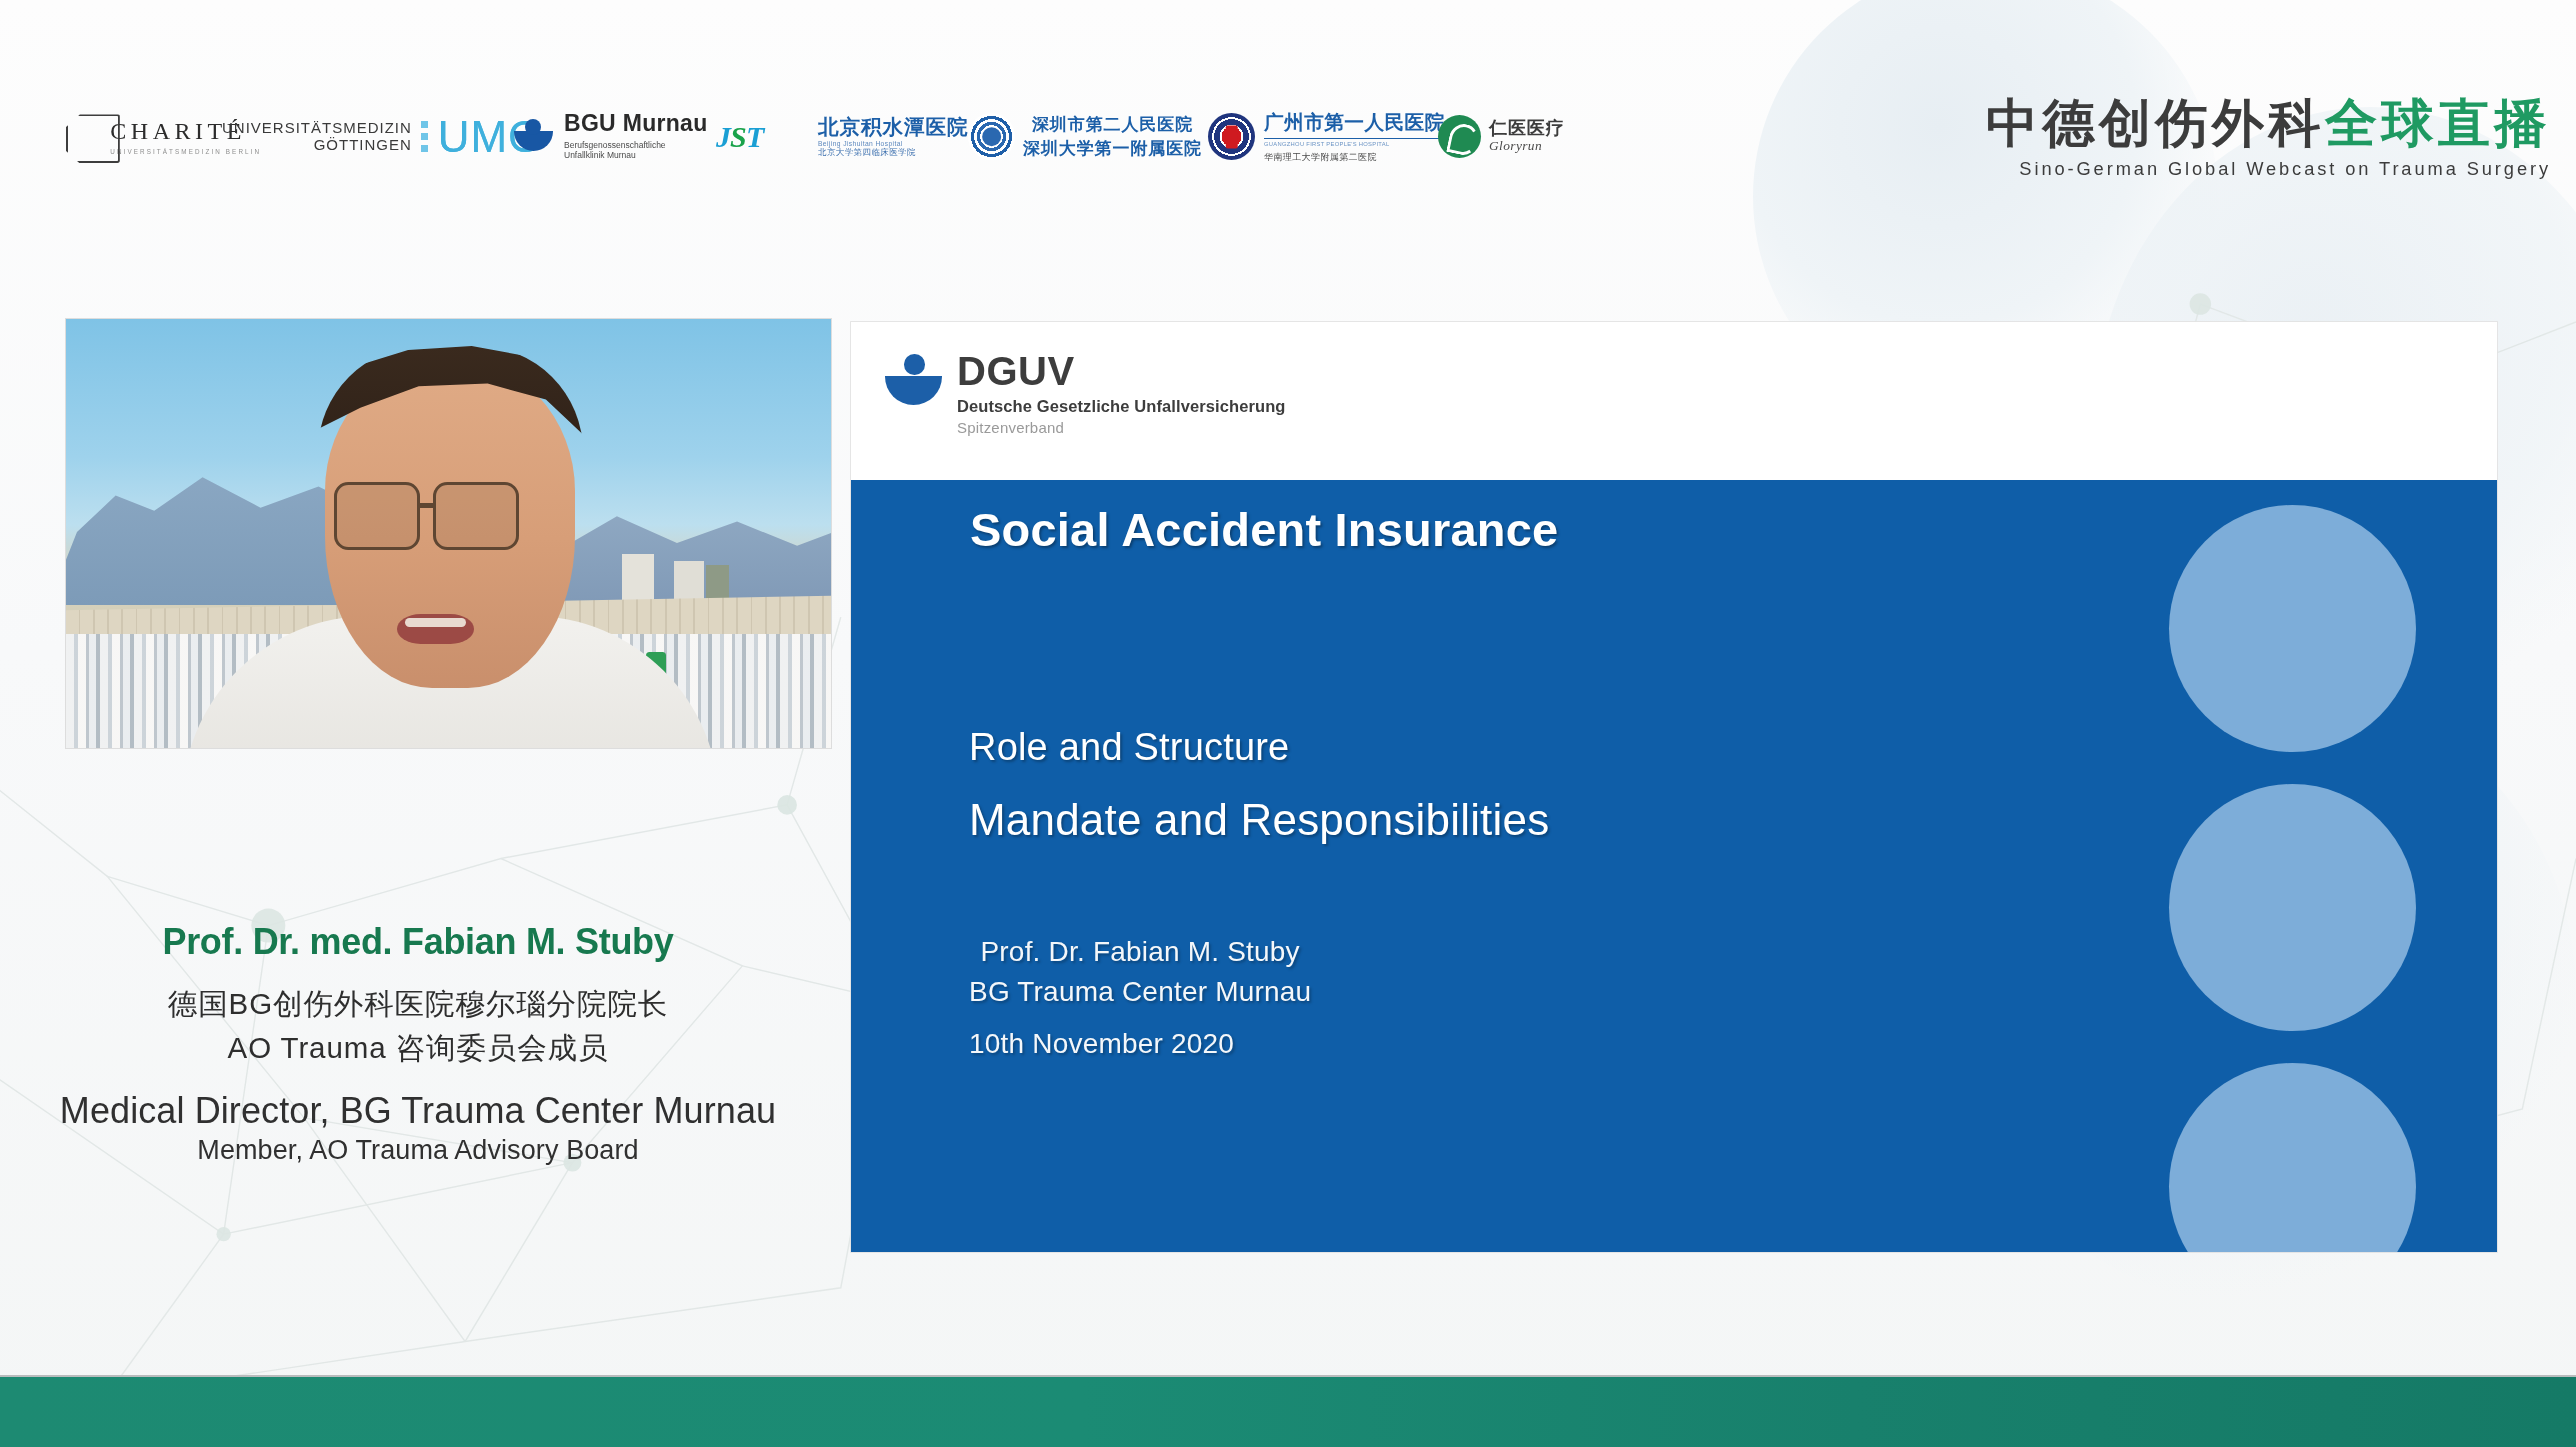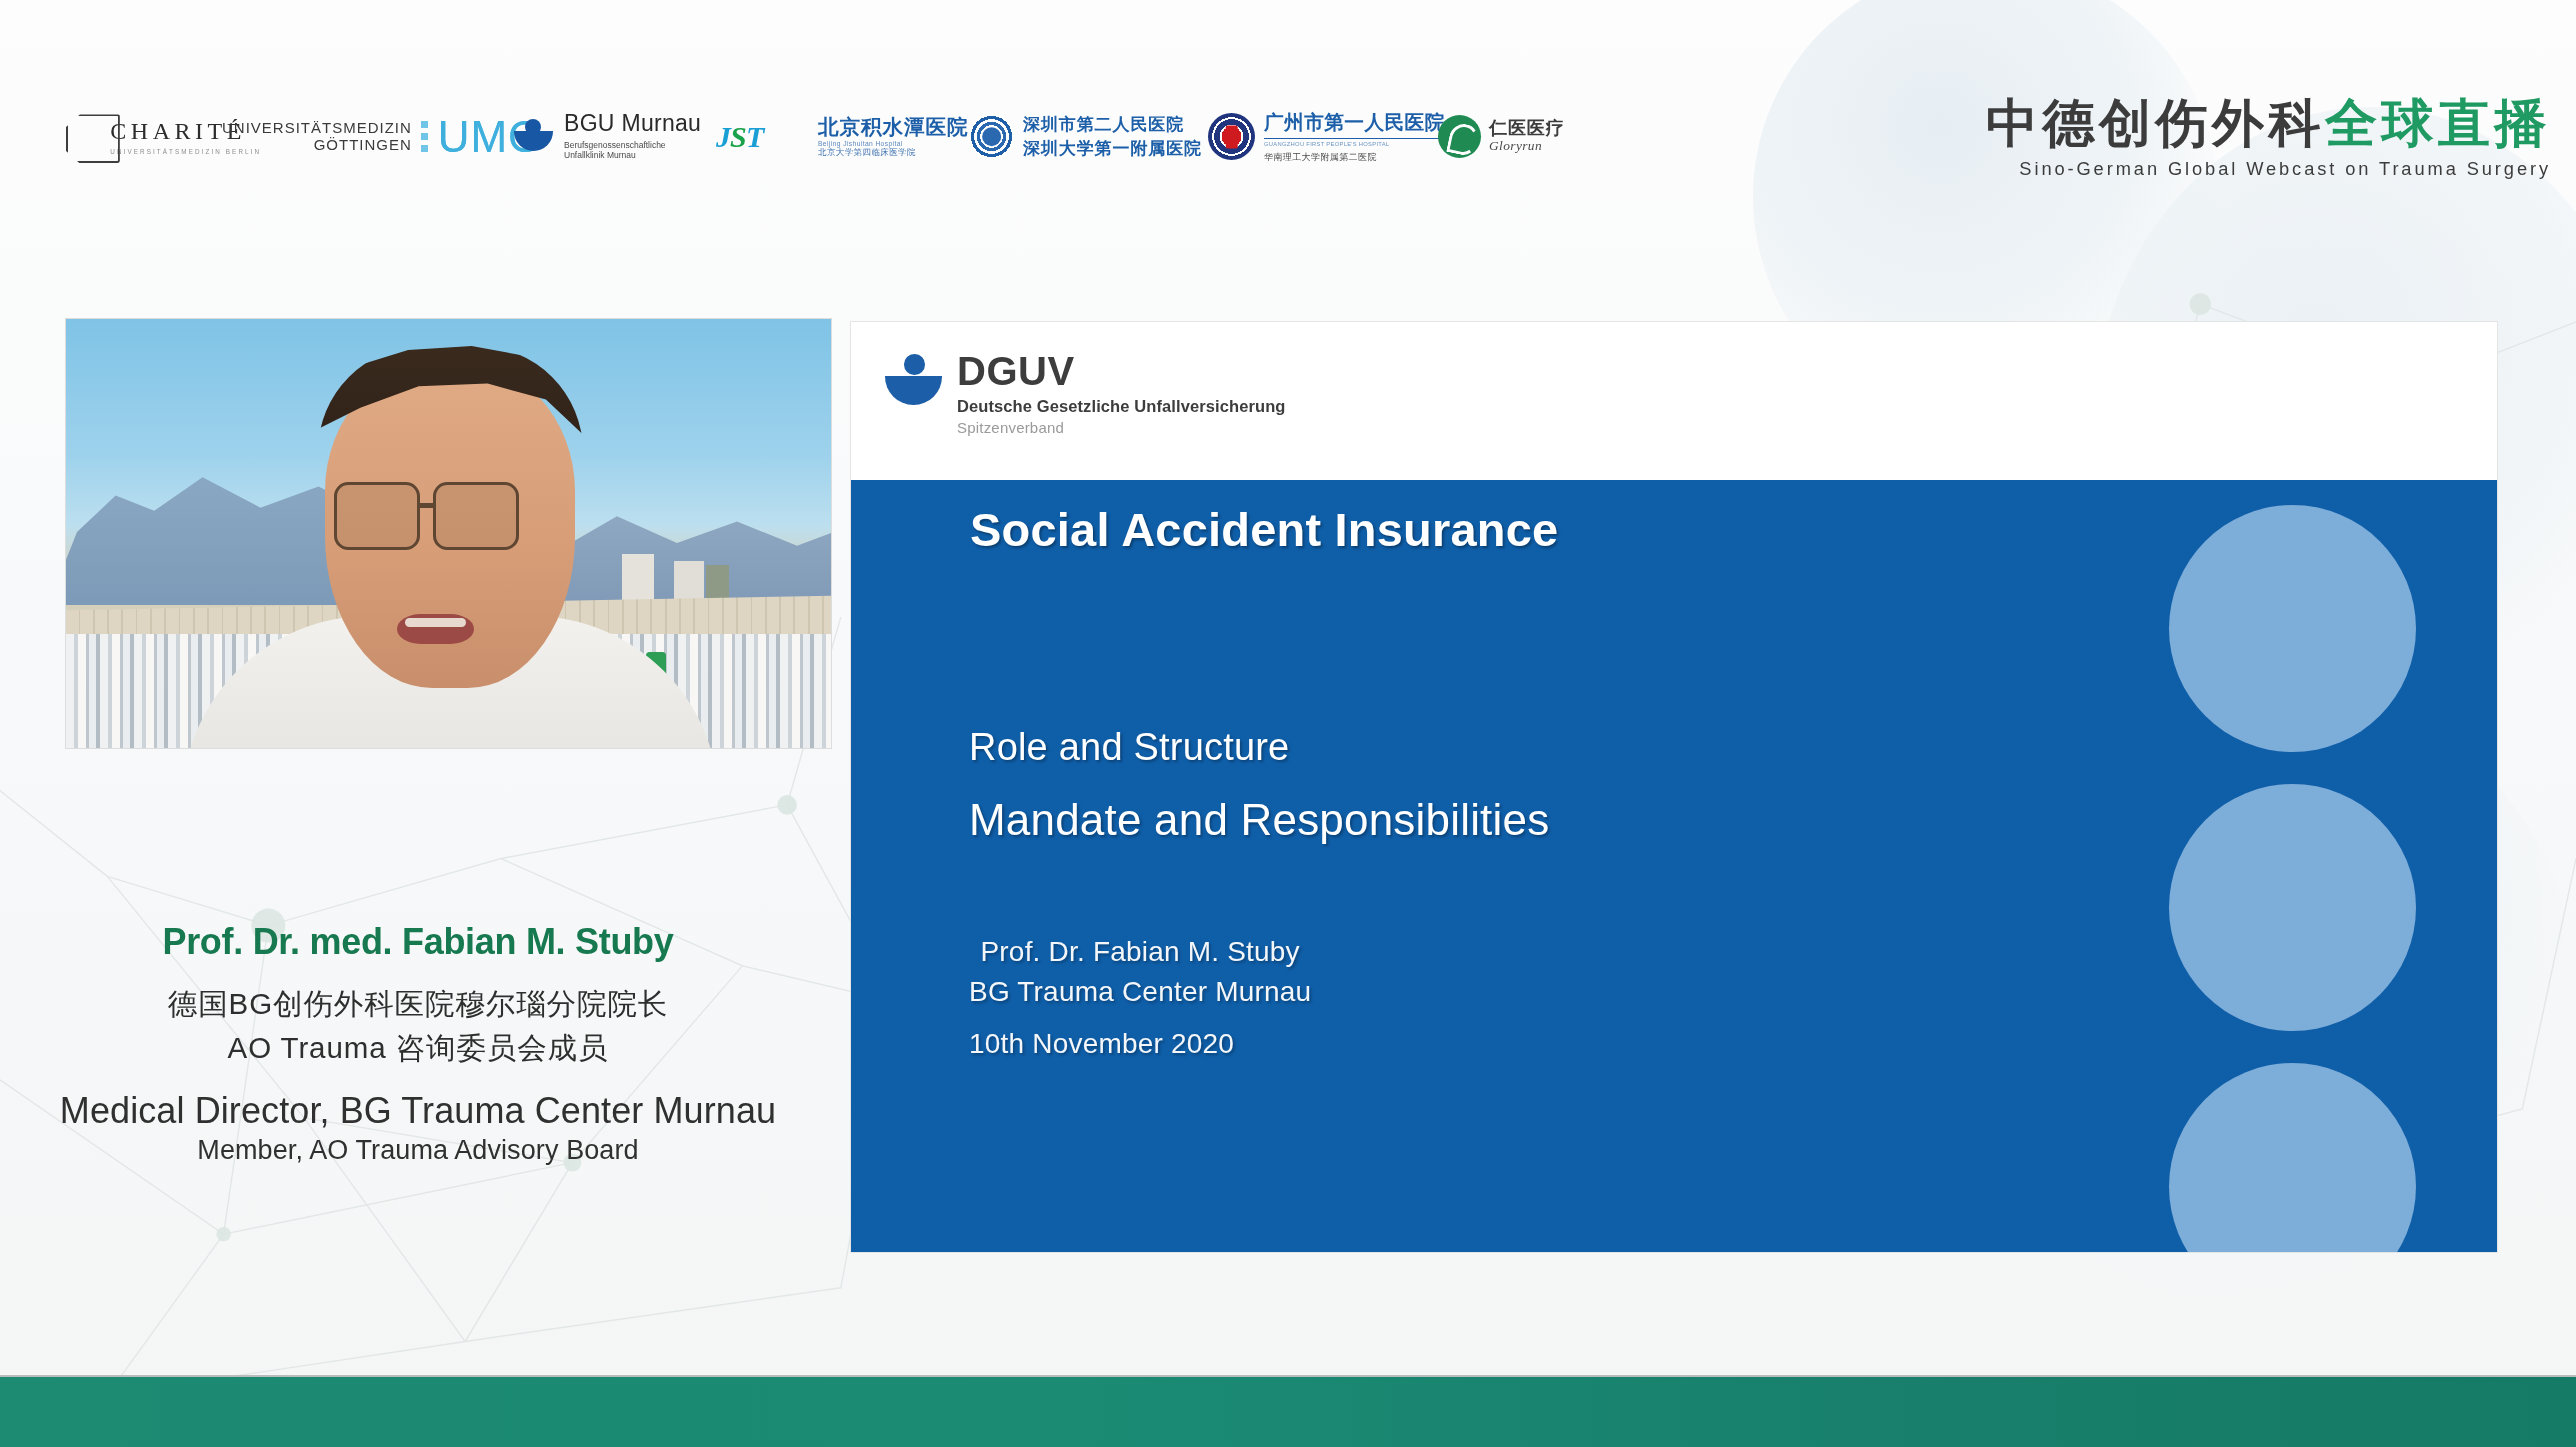--- a/index.html
+++ b/index.html
@@ -56,21 +56,21 @@
   .umg-dots i { display:block; width:7.2px; height:7.2px; background:#6fc5e8; }
   .umg-big { font-size:44px; font-weight:400; letter-spacing:0.9px;
              background:linear-gradient(90deg,#1b9fd0,#8fd3e8); -webkit-background-clip:text;
              background-clip:text; color:#3fb0dd; line-height:.95; }
 
   .bgu-mark { width:43px; height:39px; position:relative; margin-right:9px; }
   .bgu-bowl { position:absolute; left:1.8px; bottom:5.4px; width:39px; height:19.7px;
               background:#1857a4; border-radius:0 0 19.7px 19.7px; }
   .bgu-dot  { position:absolute; left:13.4px; top:1.8px; width:16px; height:16px;
               background:#1857a4; border-radius:50%; }
-  .bgu-t1 { font-size:23px; font-weight:400; color:#2a2a2a; letter-spacing:0.3px; line-height:1; }
+  .bgu-t1 { font-size:23px; font-weight:700; color:#2a2a2a; letter-spacing:0.3px; line-height:1; }
   .bgu-t2 { font-size:8.5px; color:#4a4a4a; line-height:1.25; margin-top:4.5px; }
 
   .jst-word {
     font-family:"Liberation Serif", serif;
     font-size:30px; font-weight:700; font-style:italic; letter-spacing:-0.9px;
     color:#1a9fd4; position:relative;
   }
   .jst-word .g { color:#19a24a; }
 
   .cn-logo-txt { line-height:1.12; }
@@ -336,21 +336,21 @@
     </div>
 
     <div class="logo" style="left:818px;">
       <div class="cn-logo-txt">
         <div class="cn-main">北京积水潭医院</div>
         <div class="cn-en">Beijing Jishuitan Hospital</div>
         <div class="cn-sub">北京大学第四临床医学院</div>
       </div>
     </div>
 
-    <div class="logo" style="left:968px;">
+    <div class="logo" style="left:968px;text-align:center;">
       <div class="seal"></div>
       <div class="cn-logo-txt">
         <div class="cn-main" style="font-size:17px;">深圳市第二人民医院</div>
         <div class="cn-main" style="font-size:17px;margin-top:4.5px;">深圳大学第一附属医院</div>
       </div>
     </div>
 
     <div class="logo" style="left:1208px;">
       <div class="seal-red"></div>
       <div>

